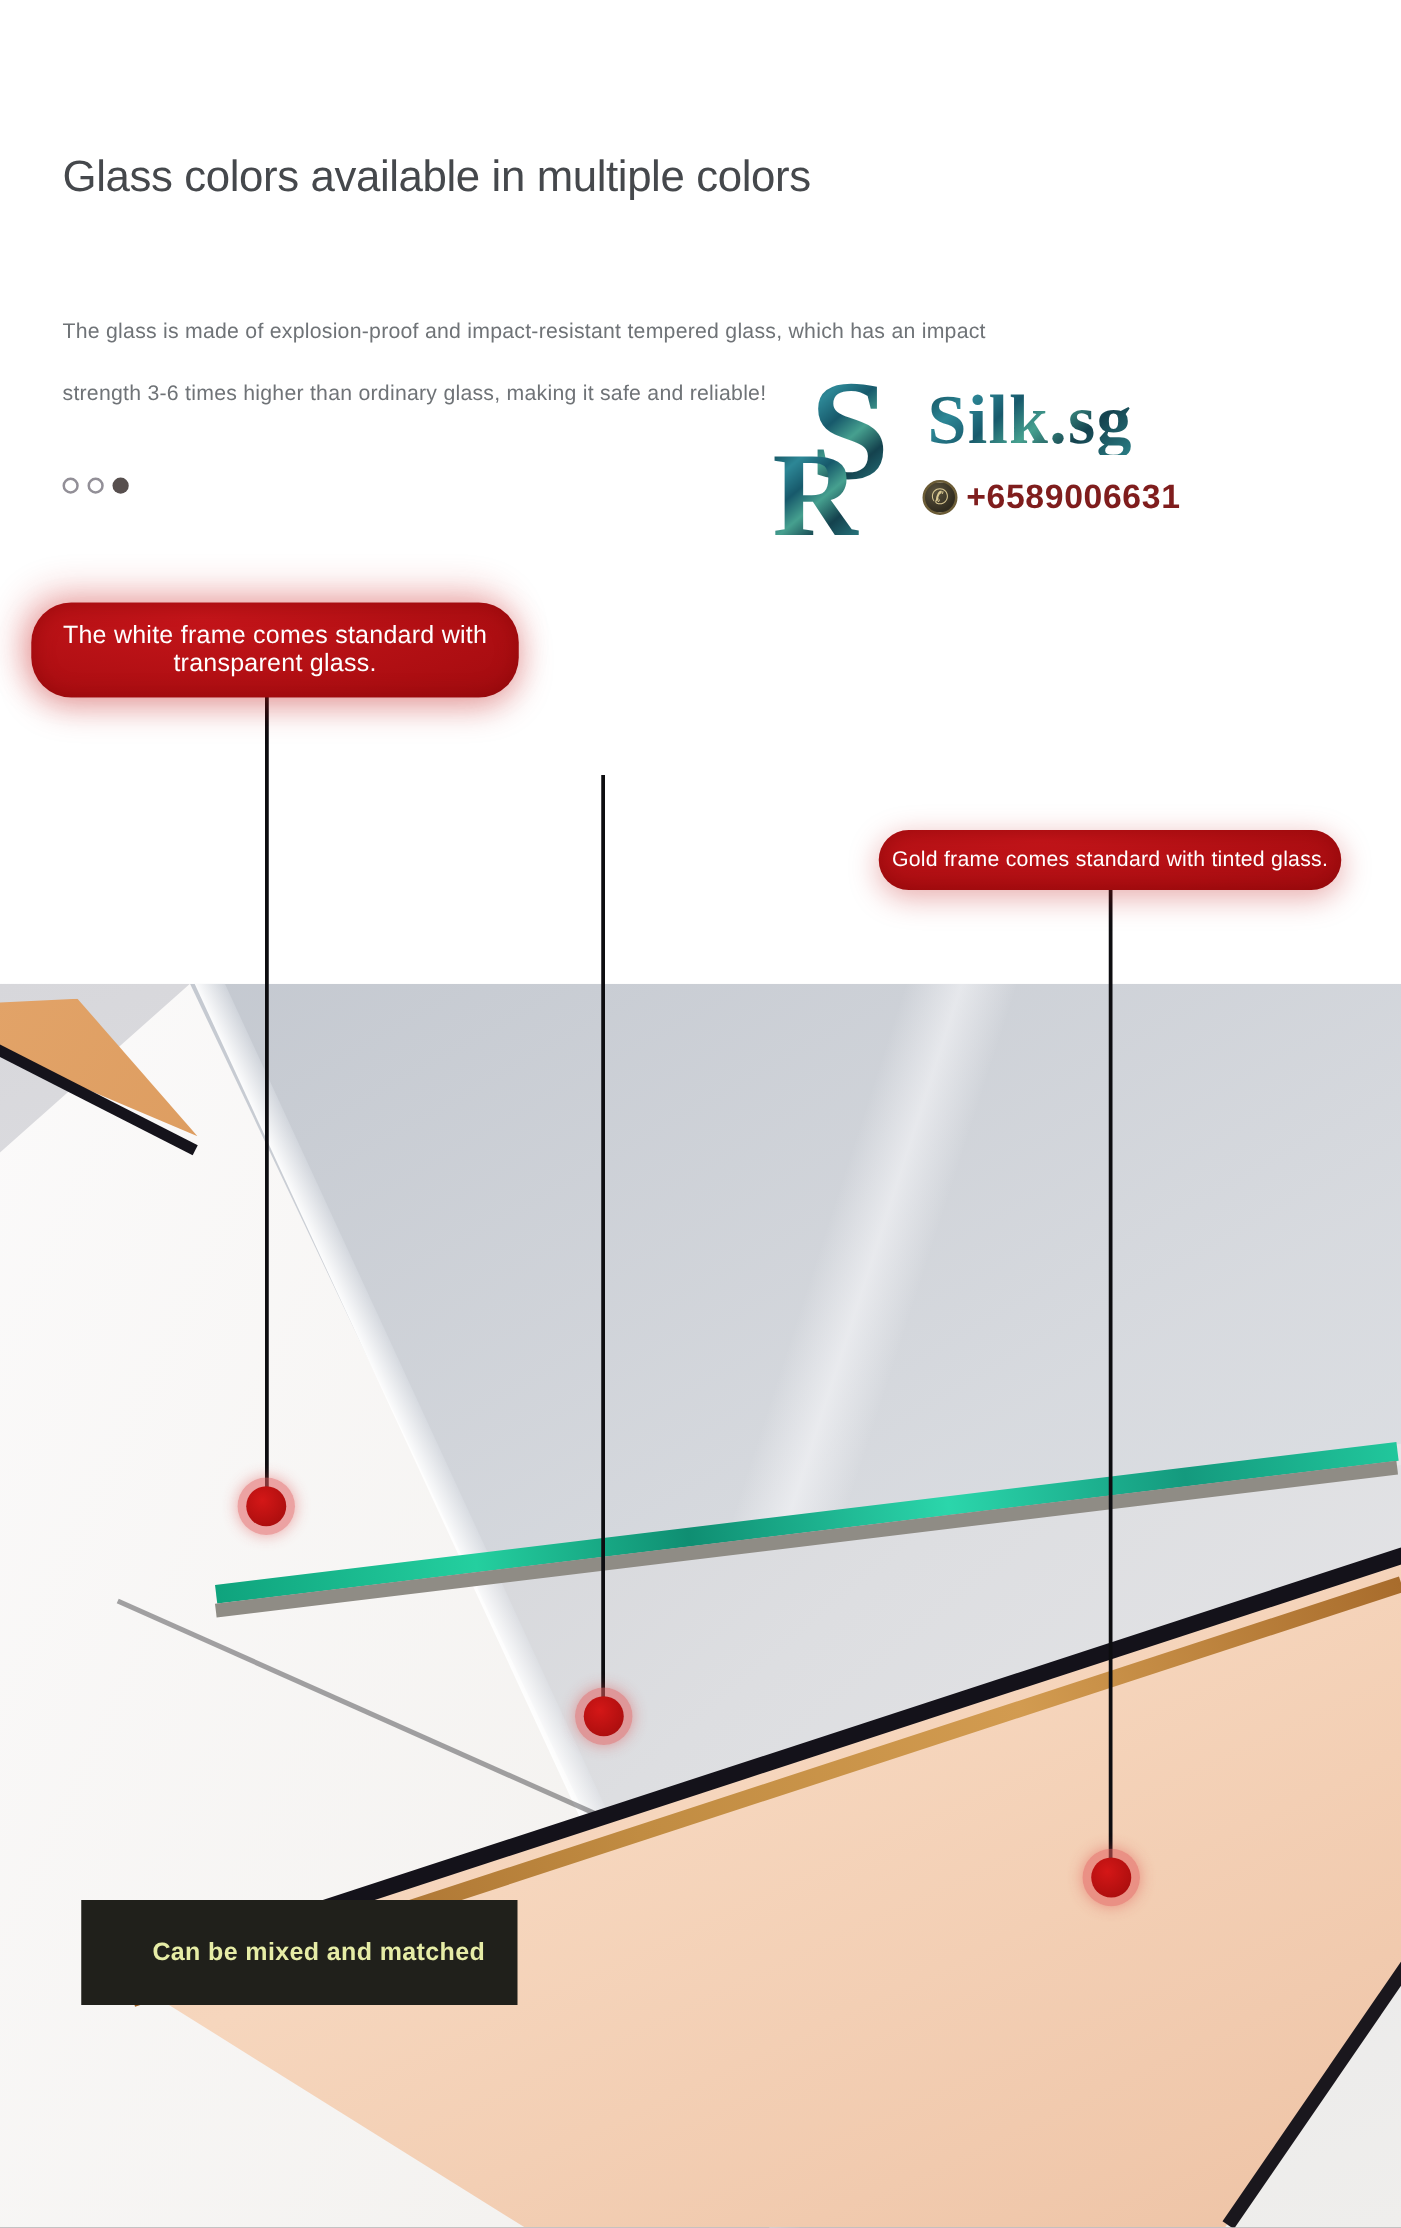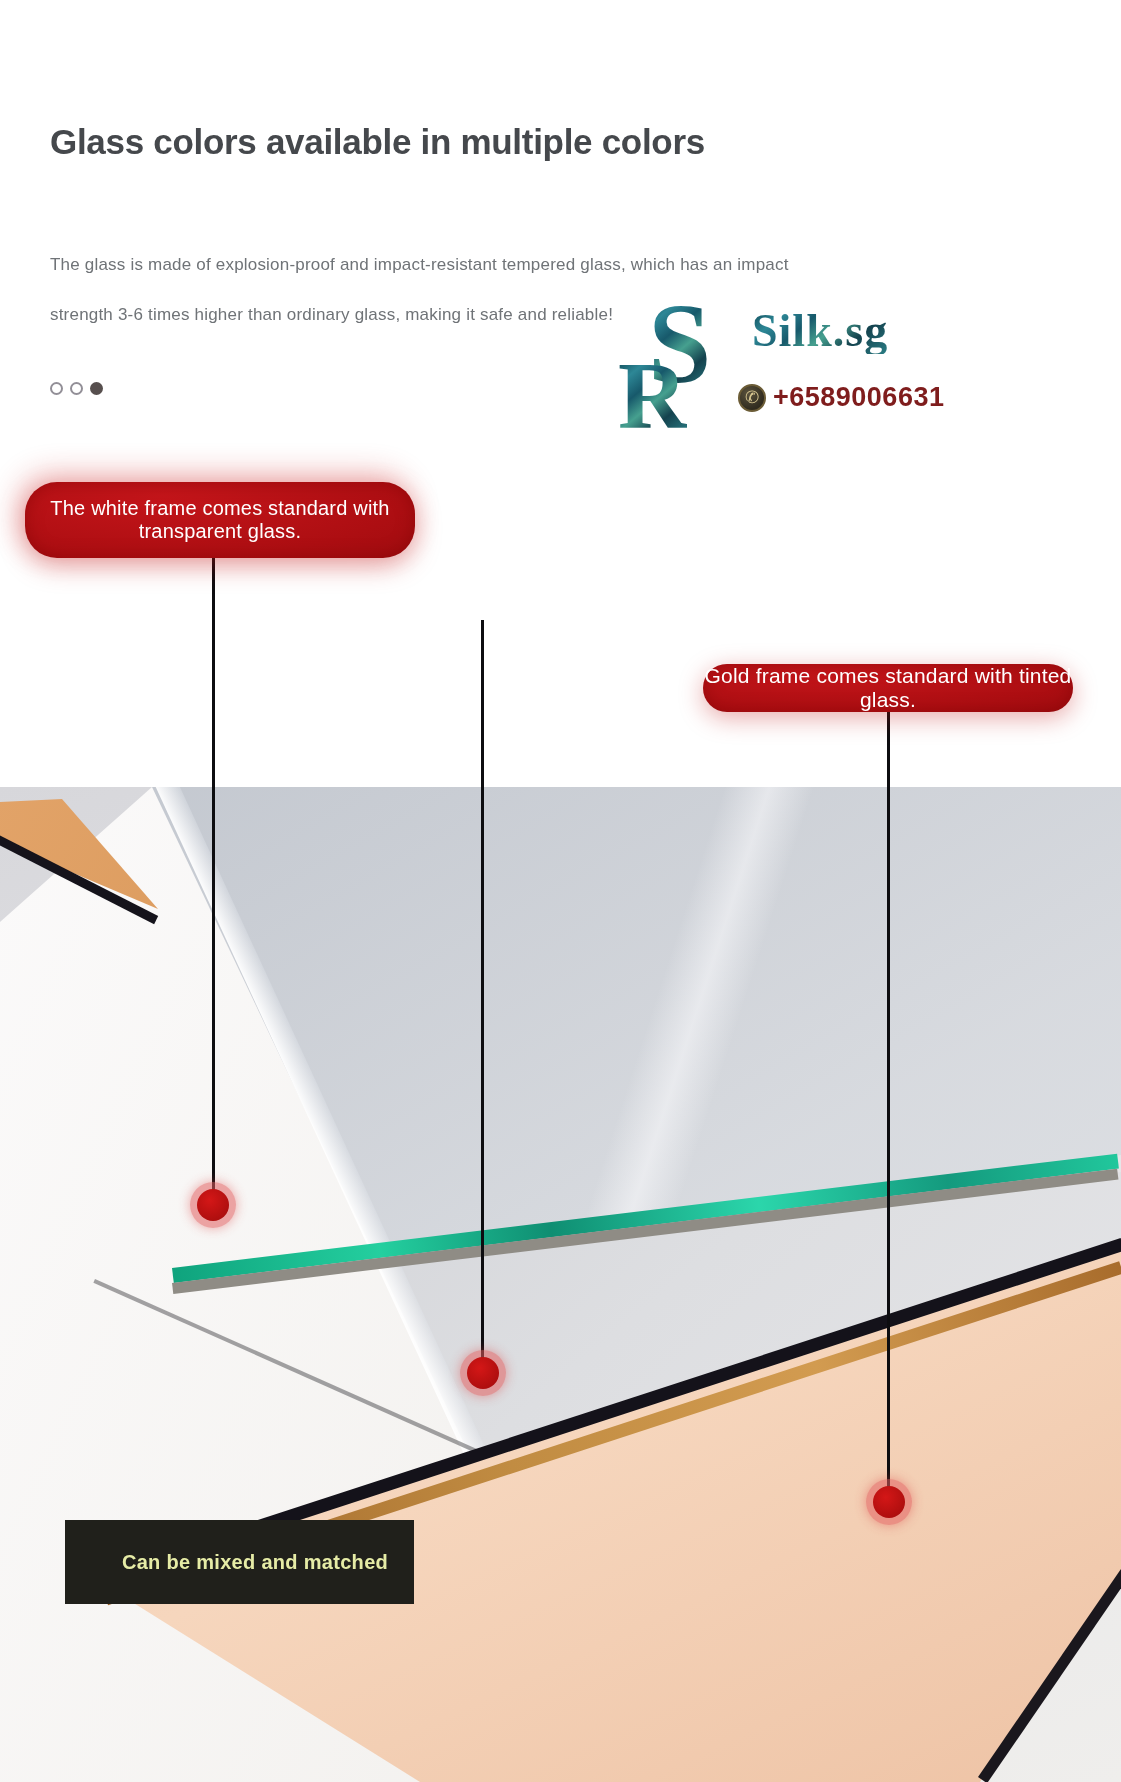--- a/index.html
+++ b/index.html
@@ -4,55 +4,55 @@
 <style>
   html,body{margin:0;padding:0;background:#888;}
   #screen{
     position:relative;width:1121px;height:1782px;margin:0 auto;
     background:#ffffff;overflow:hidden;
     font-family:"Liberation Sans",sans-serif;
   }
   
   .page-title{
     position:absolute;left:50px;top:122px;z-index:2;
-    font-size:35px;font-weight:700;letter-spacing:-.3px;color:#45484c;margin:0;
+    font-size:35px;font-weight:400;letter-spacing:-.3px;color:#45484c;margin:0;
   }
   .desc-block{position:absolute;left:50px;top:240px;z-index:2;}
   .desc-line{display:block;font-size:17px;color:#6f7377;line-height:50px;letter-spacing:.2px;}
   .dots{position:absolute;left:50px;top:382px;z-index:2;display:flex;gap:7px;align-items:center;}
   .dot{width:13px;height:13px;border-radius:50%;box-sizing:border-box;display:inline-block;cursor:pointer;}
   .dot.outline{border:2.5px solid #928f97;background:#fff;}
   .dot.filled{background:#574f4e;}
   
   .logo{position:absolute;left:618px;top:296px;width:330px;height:160px;z-index:2;
         filter:drop-shadow(0 0 2px rgba(255,255,255,.9)) drop-shadow(0 0 6px rgba(255,255,255,.8));}
   .teal{
     background:linear-gradient(140deg,#0e4553 0%,#2d8796 20%,#17596b 38%,#46a08f 55%,#14424e 74%,#2b7f86 100%);
     -webkit-background-clip:text;background-clip:text;color:transparent;
     font-family:"Liberation Serif",serif;font-weight:bold;
   }
   .mono{position:absolute;line-height:.8;}
   .mono.s{left:30px;top:2px;font-size:114px;}
   .mono.r{left:0;top:62px;font-size:96px;}
-  .brand{position:absolute;left:134px;top:12px;font-size:46px;letter-spacing:1px;line-height:1;}
+  .brand{position:absolute;left:124px;top:12px;font-size:56px;letter-spacing:1px;line-height:1;}
   .phone-row{position:absolute;left:120px;top:86px;display:flex;align-items:center;gap:7px;}
   .wa{width:28px;height:28px;border-radius:50%;background:radial-gradient(circle at 35% 30%,#5a523d,#312c1f 70%);
       border:2px solid #6b5c36;box-sizing:border-box;color:#d9c892;font-size:17px;line-height:24px;text-align:center;}
   .num{font-size:27px;font-weight:bold;color:#7f1d1d;letter-spacing:.5px;text-shadow:0 1px 0 rgba(255,255,255,.9);}
   
   .pill{
     position:absolute;z-index:4;border-radius:32px;display:flex;align-items:center;justify-content:center;
     background:radial-gradient(130% 170% at 35% 18%,#c4151a 0%,#ad0e12 48%,#8d080b 100%);
     color:#fff;font-weight:500;letter-spacing:.2px;text-align:center;
     box-shadow:0 6px 24px rgba(190,15,15,.35), inset 0 0 18px rgba(120,0,0,.45);
   }
   .pill.p1{left:25px;top:482px;width:390px;height:76px;font-size:20px;
            box-shadow:-6px -8px 30px rgba(205,25,25,.30),0 8px 26px rgba(190,15,15,.35), inset 0 0 18px rgba(120,0,0,.45);}
   .pill.p2{left:312px;top:575px;width:376px;height:50px;font-size:17px;}
-  .pill.p3{left:703px;top:664px;width:370px;height:48px;font-size:21px;text-align:center;}
+  .pill.p3{left:703px;top:664px;width:370px;height:48px;font-size:17px;text-align:center;}
   
   .lead{position:absolute;width:3px;background:#0d0d10;z-index:2;}
   .lead.l1{left:212px;top:535px;height:670px;}
   .lead.l2{left:481px;top:620px;height:753px;}
   .lead.l3{left:887px;top:708px;height:794px;}
   .marker{position:absolute;width:46px;height:46px;border-radius:50%;z-index:3;
           background:rgba(226,93,93,.55);box-shadow:0 0 12px rgba(220,60,60,.45);}
   .marker::after{content:"";position:absolute;inset:7px;border-radius:50%;
           background:radial-gradient(circle at 40% 35%,#d41717,#a80d0d 85%);}
   .marker.m1{left:190px;top:1182px;}

